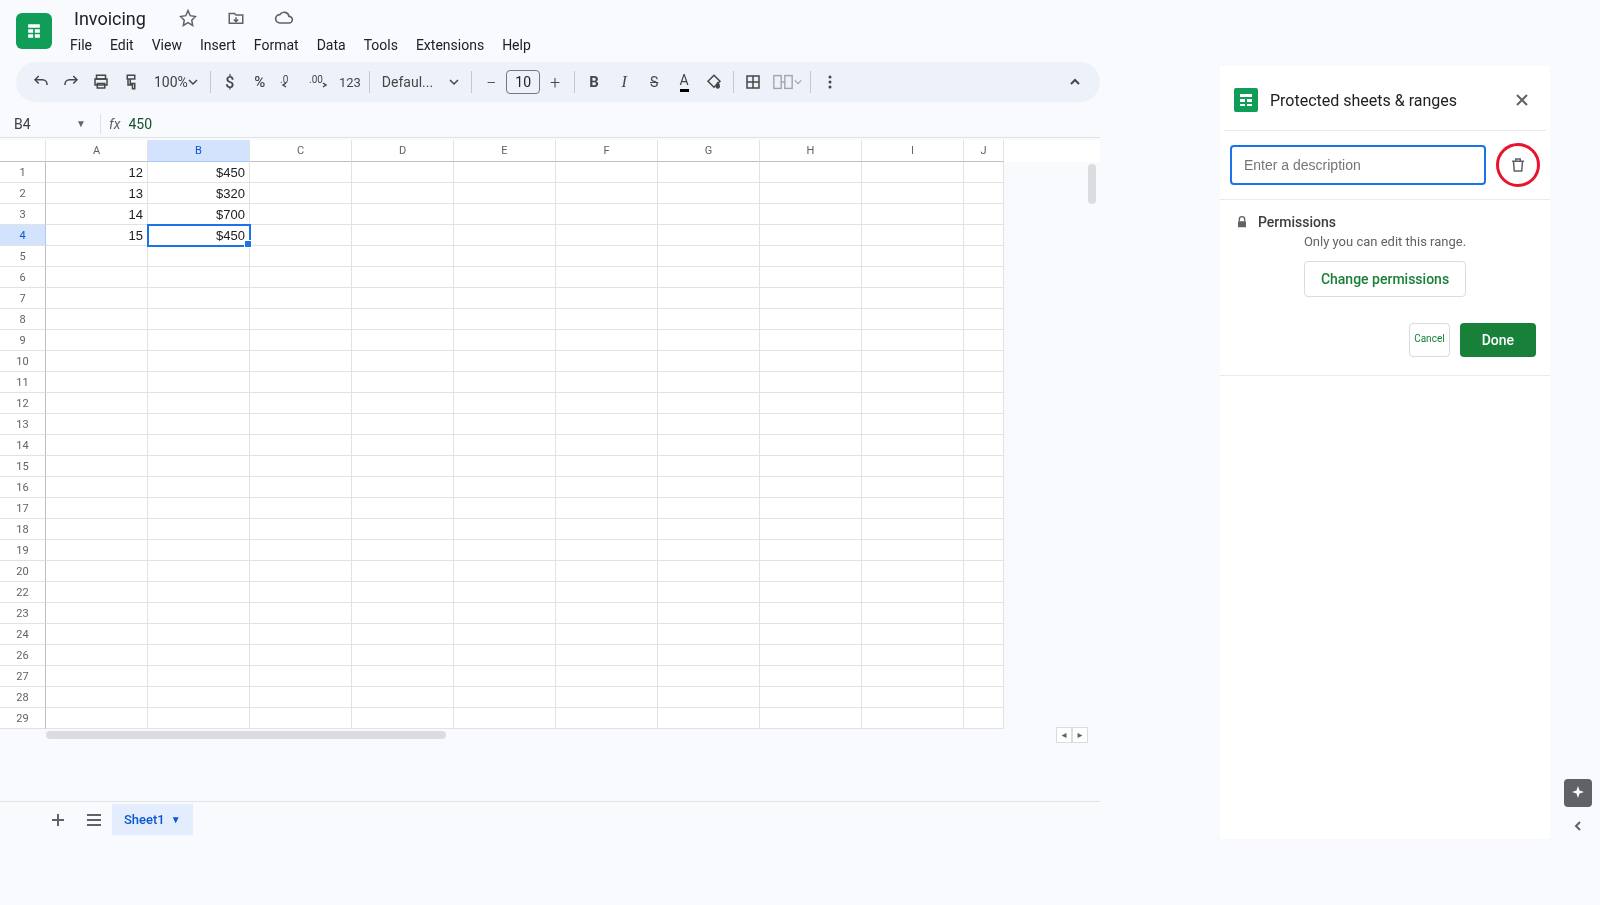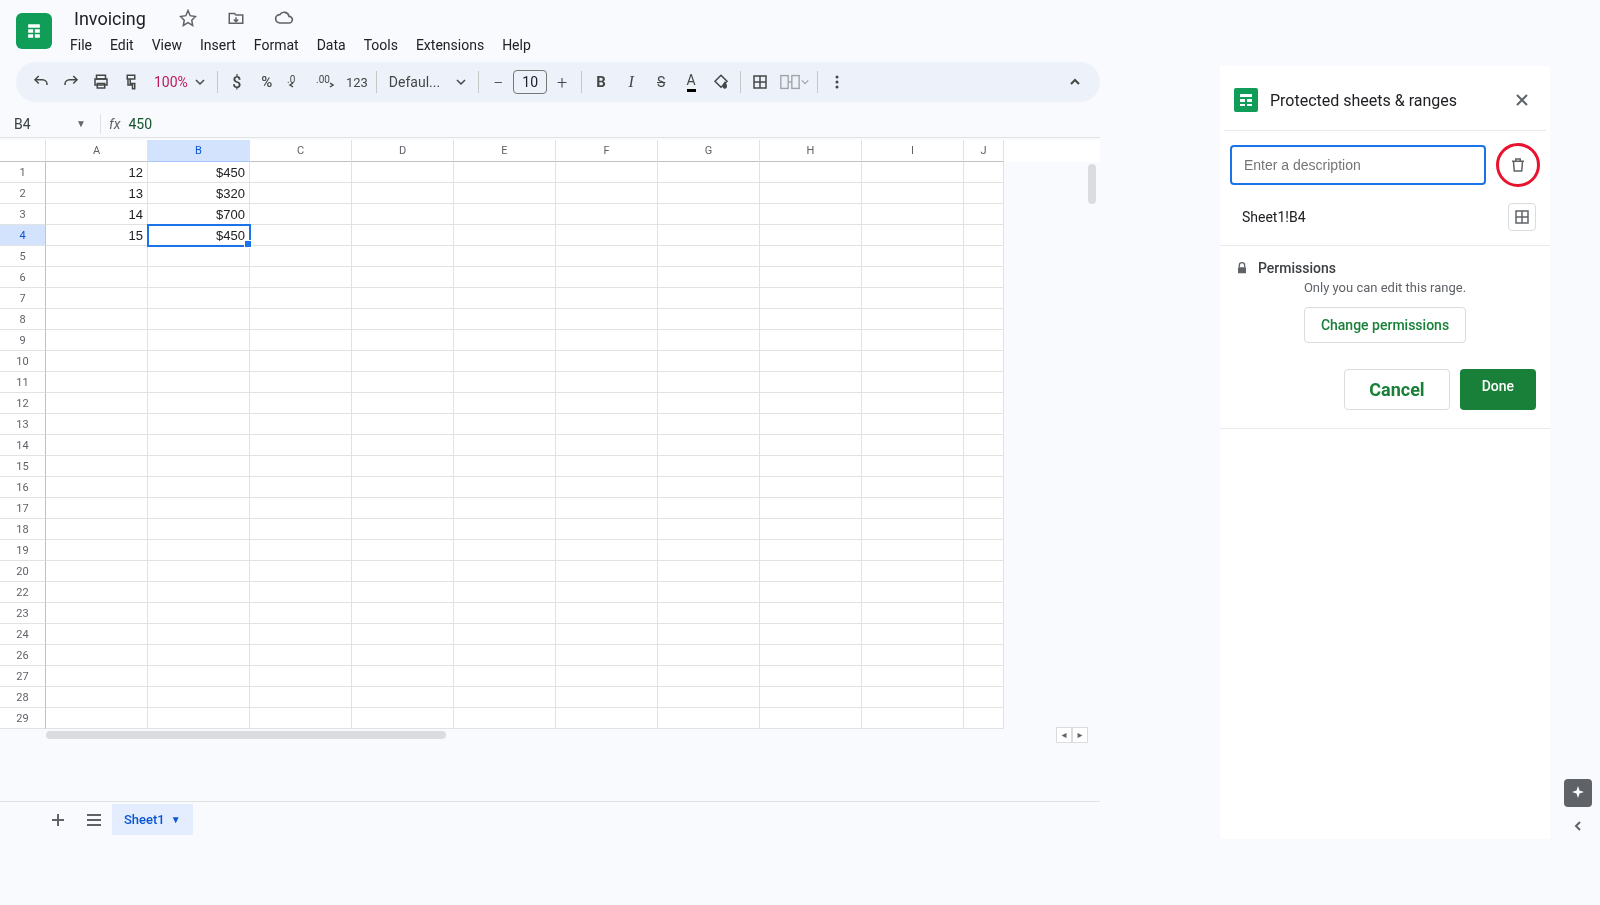--- a/index.html
+++ b/index.html
@@ -17,21 +17,21 @@
 .menu-item { padding: 4px 8px; font-size: 14px; color: #202124; border-radius: 4px; cursor: pointer; }
 .header-actions { display: flex; align-items: center; gap: 8px; }
 .header-icon-btn { width: 40px; height: 40px; display: flex; align-items: center; justify-content: center; color: #444746; cursor: pointer; border-radius: 50%; }
 .share-btn { display: flex; align-items: center; gap: 8px; background: #c2e7ff; padding: 10px 20px; border-radius: 40px; font-size: 14px; font-weight: 500; color: #001d35; cursor: pointer; }
 .avatar { width: 32px; height: 32px; border-radius: 50%; background: linear-gradient(135deg,#8b6f47,#6b4f2f); margin-left: 10px; }
 
 
 .toolbar { display: flex; align-items: center; background: #edf2fa; border-radius: 24px; margin: 6px 16px 0 16px; padding: 4px 10px; height: 40px; width: 1084px; }
 .tool-btn { min-width: 30px; height: 30px; display: flex; align-items: center; justify-content: center; color: #444746; cursor: pointer; border-radius: 4px; padding: 0 4px; }
 .tool-sep { width: 1px; height: 22px; background: #c7c7c7; margin: 0 4px; }
-.zoom-box { display: flex; align-items: center; gap: 7px; padding: 0 8px; font-size: 14px; color: #be185d; }
+.zoom-box { display: flex; align-items: center; gap: 0; padding: 0 8px; font-size: 14px; color: #404040; }
 .font-box { display: flex; align-items: center; gap: 16px; padding: 0 8px; font-size: 14px; color: #444746; min-width: 80px; }
 .size-box { border: 1px solid #747775; border-radius: 4px; width: 34px; height: 24px; text-align: center; font-size: 14px; display: flex; align-items: center; justify-content: center; }
 .text-color-underline { border-bottom: 3px solid #000; padding-bottom: 1px; }
 .collapse-toolbar { width: 30px; height: 30px; display: flex; align-items: center; justify-content: center; color: #444746; margin-left: auto; cursor:pointer; }
 
 
 .formula-row { display: flex; align-items: center; height: 28px; margin: 8px 16px 0 0; border-bottom: 1px solid #e1e3e1; width: 1100px; }
 .name-box { width: 92px; display: flex; align-items: center; justify-content: space-between; padding: 0 6px 0 14px; font-size: 14px; color: #3c4043; }
 .name-box .caret { color: #666; font-size: 10px; }
 .fx-sep { width:1px; height: 20px; background:#e0e0e0; margin:0 8px; }
@@ -80,21 +80,21 @@
 .trash-circle { width:44px; height:44px; border:3px solid #e8132d; border-radius:50%; display:flex;align-items:center;justify-content:center; }
 .trash-circle .trash { color:#5f6368; }
 .range-row { display:flex; align-items:center; gap:10px; padding: 4px 14px 14px 22px; }
 .range-text { flex:1; font-size:14px; color:#202124; }
 .range-grid-icon { width:28px; height:28px; border:1px solid #dadce0; border-radius:4px; display:flex;align-items:center;justify-content:center; color:#5f6368; cursor:pointer;}
 .perm-section { padding: 14px 14px 8px 14px; border-top:1px solid #e8eaed;text-align:center;}
 .perm-head { display:flex; align-items:center; gap:8px; font-weight:500; color:#3c4043; font-size:14px;}
 .perm-sub { font-size:13px; color:#5f6368; margin-top:4px; }
 .change-btn { margin:12px 0 0 0; border:1px solid #dadce0; background:#fff; color:#188038; font-weight:500; font-size:14px; padding:9px 16px; border-radius:4px; cursor:pointer; display:inline-block;}
 .panel-actions { display:flex; justify-content:flex-end; gap:10px; padding:18px 14px; border-bottom:1px solid #e8eaed;}
-.btn-cancel { border:1px solid #dadce0; background:#fff; color:#188038; font-weight:700; padding:9px 24px; border-radius:4px; cursor:pointer; font-size:18px;}
+.btn-cancel { border:1px solid #dadce0; background:#fff; color:#188038; font-weight:400; padding:9px 4px; border-radius:4px; cursor:pointer; font-size:10px;}
 .btn-done { background:#188038; color:#fff; font-weight:500; padding:9px 22px; border-radius:4px; cursor:pointer; font-size:14px; border:none;}
 
 
 .right-rail { position:absolute; right:8px; bottom:70px; display:flex; flex-direction:column; align-items:center; gap:10px;}
 .explore-btn { width:28px; height:28px; background:#5f6368; border-radius:4px; display:flex;align-items:center;justify-content:center; color:#fff; cursor:pointer;}
 .collapse-rail { width:18px; height:18px; color:#5f6368; cursor:pointer; display:flex;align-items:center;justify-content:center;}
 
 svg { display:block; }
 </style>
 </head>
@@ -675,29 +675,20 @@
     <div class="desc-row">
       <input class="desc-input" placeholder="Enter a description" style="">
       <div class="trash-circle">
         <span class="trash">
             <svg width="18" height="18" viewBox="0 0 24 24" fill="none" stroke="#5f6368" stroke-width="2">
               <path d="M4 7h16M9 7V4h6v3M6 7l1 13h10l1-13"></path>
             </svg>
           </span>
       </div>
     </div>
-    <div class="range-row">
-      <span class="range-text">Sheet1!B4</span>
-      <span class="range-grid-icon">
-          <svg width="16" height="16" viewBox="0 0 16 16" fill="none" stroke="#5f6368" stroke-width="1.5">
-            <rect x="2" y="2" width="12" height="12"></rect>
-            <path d="M2 8h12M8 2v12"></path>
-          </svg>
-        </span>
-    </div>
     <div class="perm-section">
       <div class="perm-head">
         <svg width="16" height="16" viewBox="0 0 24 24" fill="#5f6368">
             <rect x="6" y="11" width="12" height="9" rx="1"></rect>
             <path d="M8 11V8a4 4 0 018 0v3" fill="none" stroke="#5f6368" stroke-width="2"></path>
           </svg>
         <span>Permissions</span>
       </div>
       <div class="perm-sub">Only you can edit this range.</div>
       <div class="change-btn">Change permissions</div>

